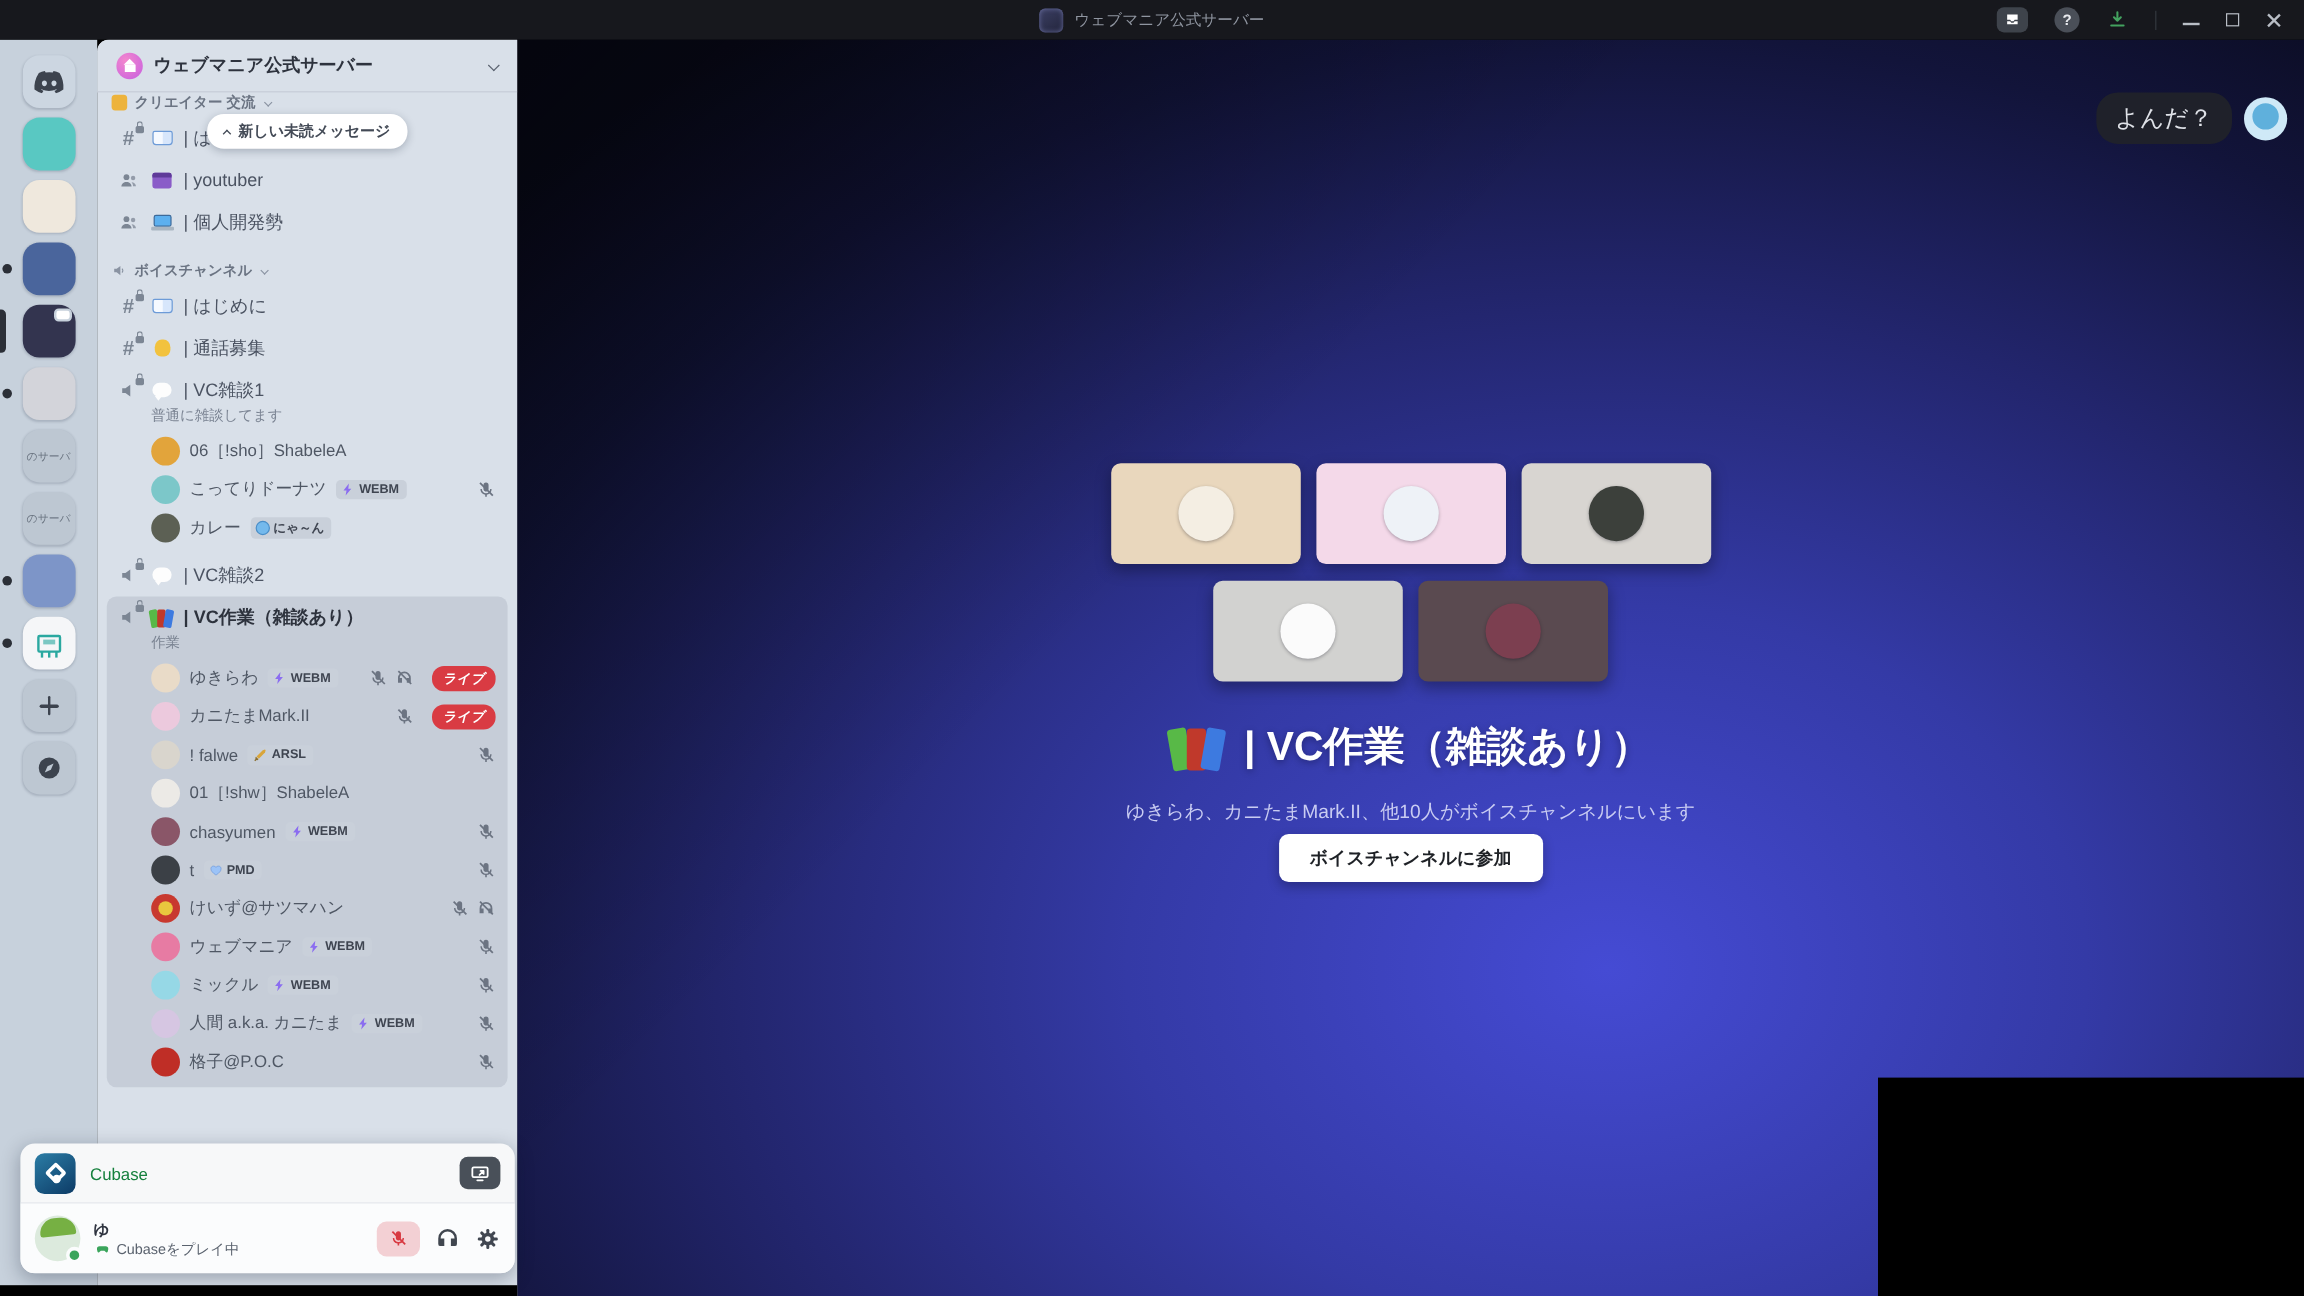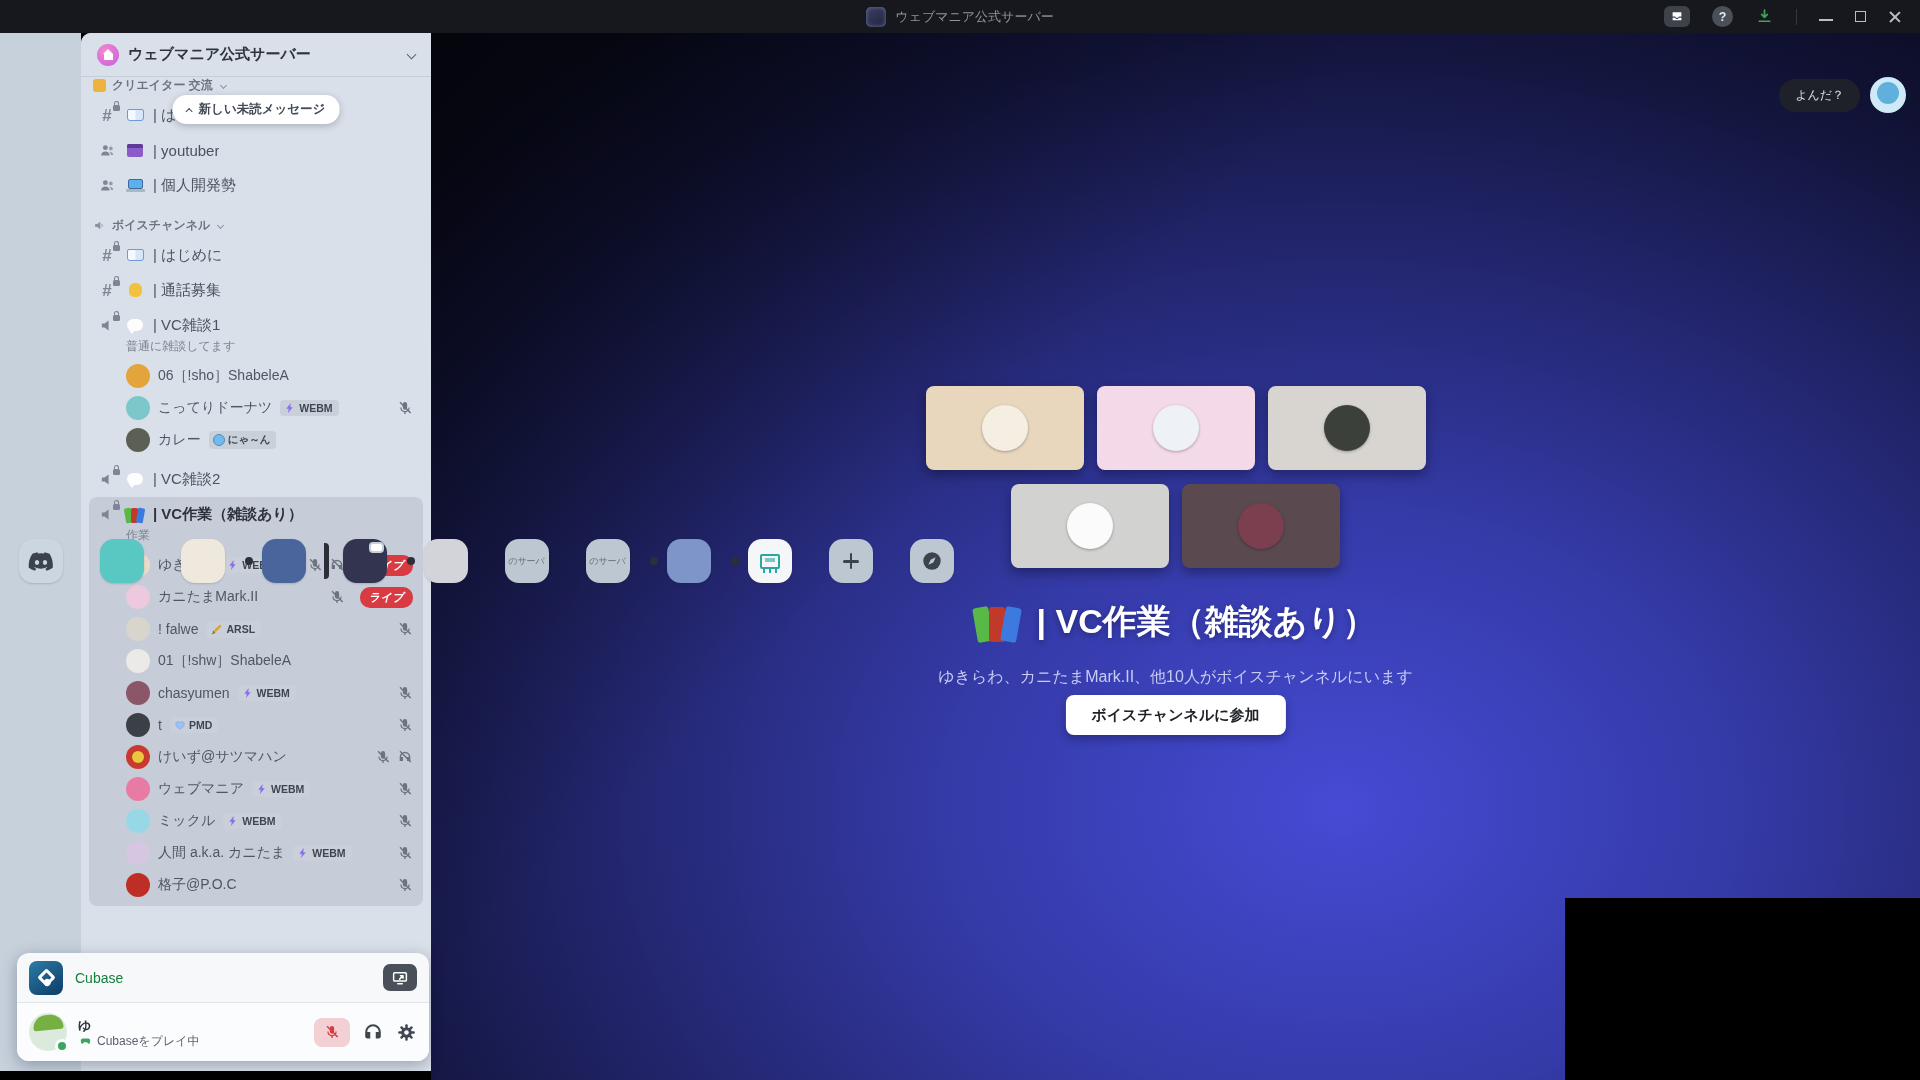--- a/index.html
+++ b/index.html
@@ -22,21 +22,21 @@
     display:flex;align-items:center;justify-content:center}
   .tb-sep{width:1px;height:16px;background:#34383f}
   .win-min{width:14px;height:2px;background:#b9bec6;margin-top:6px}
   .win-max{width:11px;height:11px;border:1.6px solid #b9bec6}
   .win-close{position:relative;width:14px;height:14px}
   .win-close::before,.win-close::after{content:"";position:absolute;left:6px;top:0;width:1.8px;height:14px;background:#b9bec6}
   .win-close::before{transform:rotate(45deg)}.win-close::after{transform:rotate(-45deg)}
 
   
   .rail{position:absolute;left:0;top:33px;width:81px;height:1047px;background:#c7d1dc;z-index:10;
-    display:flex;flex-direction:row;align-items:center;padding-top:9px}
+    display:flex;flex-direction:column;align-items:center;padding-top:9px}
   .rail-item{position:relative;width:81px;height:52px;display:flex;align-items:center;justify-content:center;flex:0 0 auto}
   .rail-av{width:44px;height:44px;border-radius:14px;display:flex;align-items:center;justify-content:center;
     overflow:hidden;position:relative;box-shadow:0 1px 2px rgba(30,40,60,.18)}
   .rail-dot{position:absolute;left:2px;top:50%;transform:translateY(-50%);width:8px;height:8px;border-radius:50%;background:#2b2f37}
   .rail-pill{position:absolute;left:0;top:50%;transform:translateY(-50%);width:5px;height:36px;border-radius:0 4px 4px 0;background:#2b2f37}
   .rail-label{font-size:9px;color:#68727f;line-height:11px;text-align:center;padding:2px;word-break:break-all}
   .rail-badge{position:absolute;top:3px;right:3px;width:15px;height:11px;background:#fff;border-radius:4px;border:2px solid #c7d1dc}
   .plus-glyph{position:relative;width:16px;height:16px}
   .plus-glyph::before{content:"";position:absolute;left:7px;top:0;width:2.5px;height:16px;background:#3c434e;border-radius:2px}
   .plus-glyph::after{content:"";position:absolute;top:7px;left:0;width:16px;height:2.5px;background:#3c434e;border-radius:2px}
@@ -113,21 +113,21 @@
   .unread-pill{position:absolute;top:62px;left:50%;transform:translateX(-50%);z-index:5;background:#fff;
     border-radius:14px;padding:6px 14px;display:flex;align-items:center;gap:7px;font-size:12.5px;font-weight:700;
     color:#434a56;box-shadow:0 2px 7px rgba(20,30,50,.25);white-space:nowrap}
   .unread-pill .chev{width:5px;height:5px;border-width:1.7px;margin-top:3px}
 
   
   .main{position:absolute;left:431px;top:33px;width:1489px;height:1047px;overflow:hidden;
     background:radial-gradient(1250px 950px at 61% 74%,#454bd4 0%,#343aa6 32%,#23266f 58%,#12143a 82%,#0a0b1e 100%)}
   .main::before{content:"";position:absolute;inset:0;background:linear-gradient(135deg,rgba(0,0,0,.55) 0%,rgba(0,0,0,0) 38%)}
   .bubble-row{position:absolute;top:44px;right:14px;display:flex;align-items:center;gap:10px;z-index:4}
-  .bubble{background:rgba(33,35,41,.92);color:#dfe2e8;font-size:12px;padding:8px 16px;border-radius:18px;white-space:nowrap}
+  .bubble{background:rgba(33,35,41,.92);color:#dfe2e8;font-size:20px;padding:8px 16px;border-radius:18px;white-space:nowrap}
   .bubble-av{width:36px;height:36px;border-radius:50%;background:#cfe9f7;position:relative;overflow:hidden}
   .bubble-av::after{content:"";position:absolute;left:7px;top:5px;width:22px;height:22px;border-radius:50%;background:#5fb0dc}
   .tile-row{position:absolute;left:0;right:0;display:flex;justify-content:center;gap:13px;z-index:3}
   .tile-row.r1{top:353px}.tile-row.r2{top:451px}
   .tile{width:158px;height:84px;border-radius:8px;display:flex;align-items:center;justify-content:center;
     box-shadow:0 5px 12px rgba(0,0,10,.35)}
   .tile-av{width:46px;height:46px;border-radius:50%;box-shadow:0 1px 3px rgba(0,0,20,.3)}
   .vc-head{position:absolute;top:566px;left:0;right:0;display:flex;justify-content:center;align-items:center;gap:16px;
     color:#fff;font-size:34px;font-weight:700;z-index:3;text-shadow:0 2px 6px rgba(0,0,30,.35)}
   .vc-sub{position:absolute;top:634px;left:0;right:0;text-align:center;color:#c9ccf2;font-size:16px;z-index:3}

